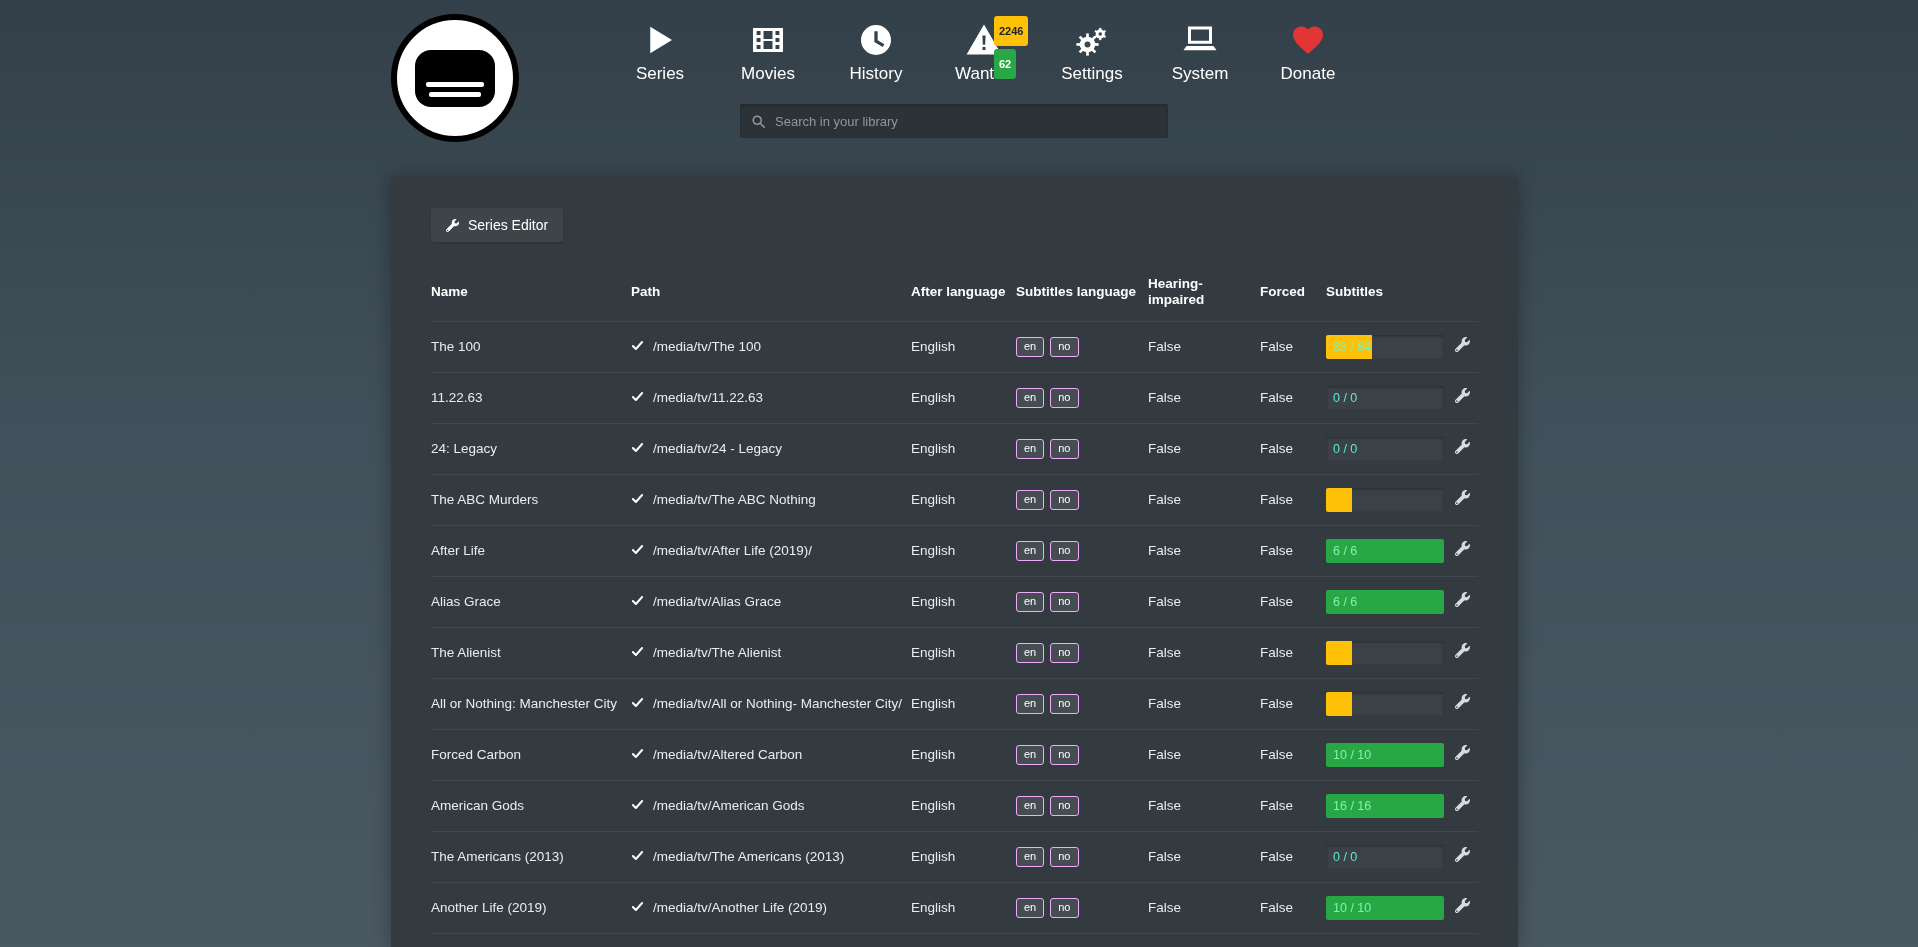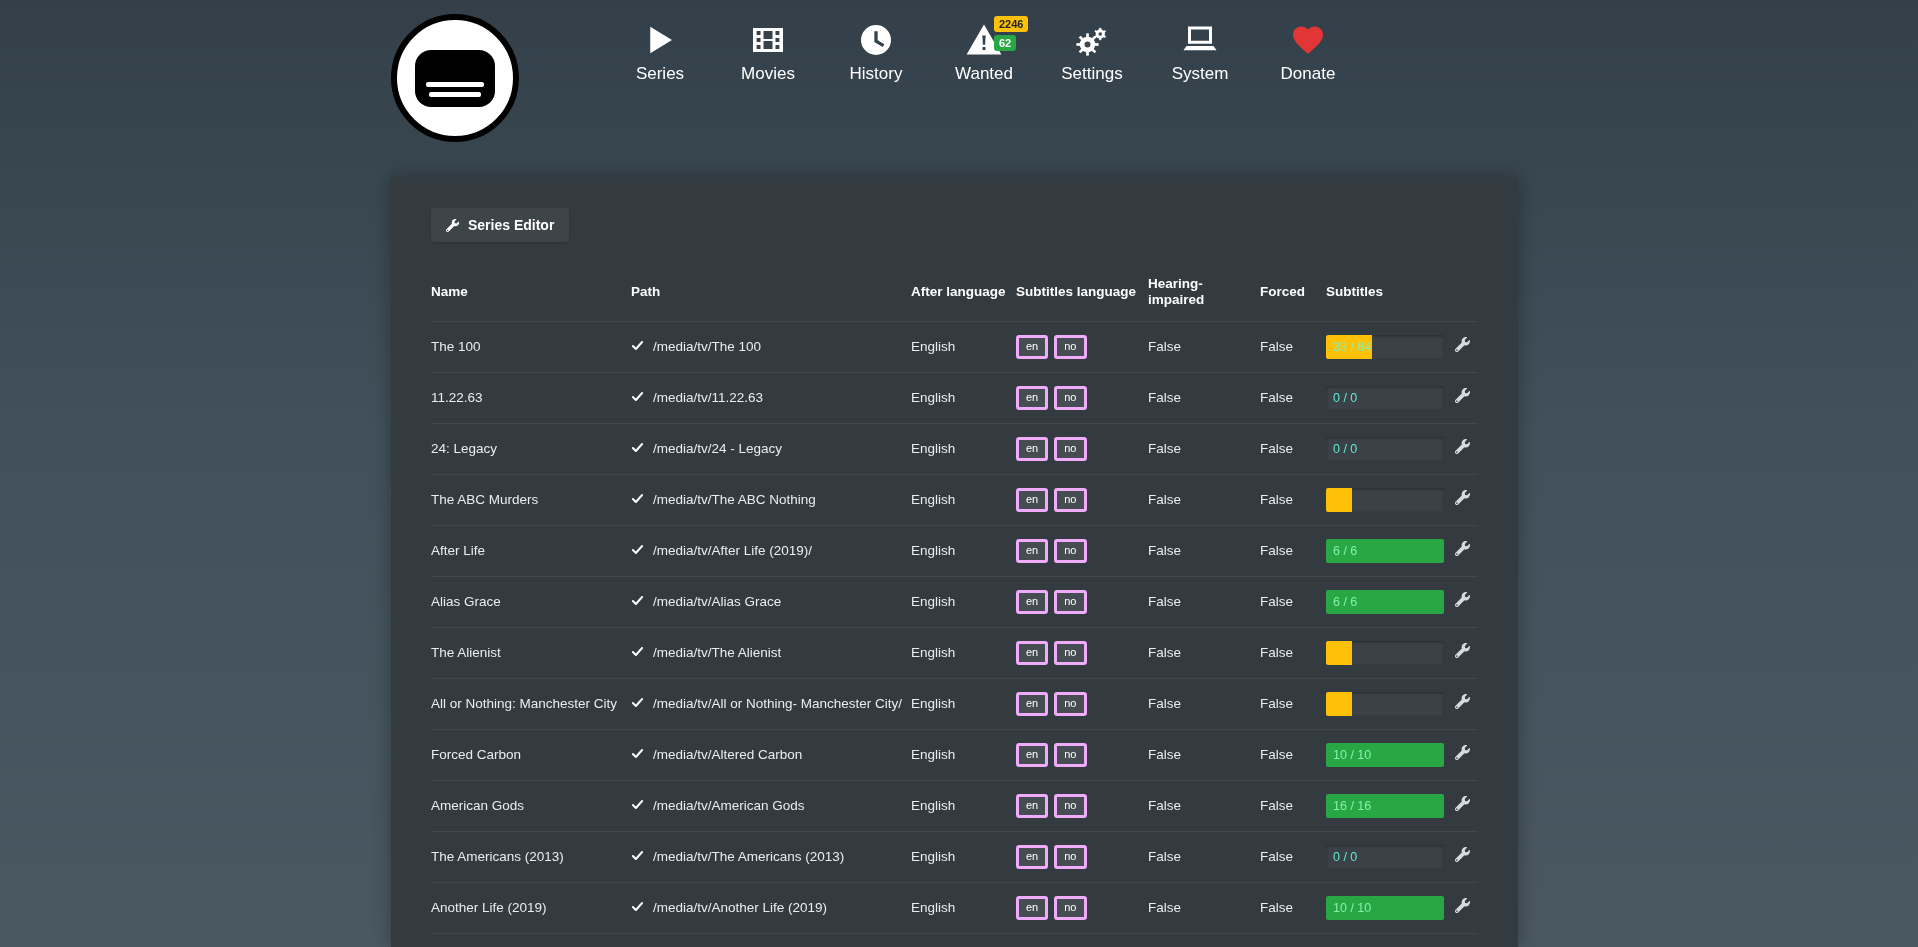--- a/index.html
+++ b/index.html
@@ -28,21 +28,21 @@
 
   .mainnav { position:absolute; left:606px; top:22px; display:flex; }
   .nav-item {
     width:108px; display:flex; flex-direction:column; align-items:center;
     color:#fff; text-decoration:none; position:relative; cursor:pointer;
   }
   .nav-icon { width:36px; height:36px; display:block; color:#fff; }
   .nav-icon svg { width:100%; height:100%; display:block; }
   .nav-label { margin-top:6px; font-size:17px; }
   .nav-badges { position:absolute; left:64px; top:-6px; display:flex; flex-direction:column; align-items:flex-start; }
-  .nav-badge { display:block; font-size:11px; font-weight:bold; padding:2px 5px; border-radius:3px; margin-bottom:3px; line-height:1.1; }
+  .nav-badge { display:block; font-size:11px; font-weight:bold; padding:9px 5px; border-radius:3px; margin-bottom:3px; line-height:1.1; }
   .nav-badge.warning { background:#ffc107; color:#212529; }
   .nav-badge.success { background:#28a745; color:#fff; }
 
   .search {
     position:absolute; left:740px; top:104px; width:428px; height:34px;
     background:#2b3338; border-radius:2px; display:flex; align-items:center;
     padding:0 11px; box-shadow:0 1px 3px rgba(0,0,0,.25) inset;
   }
   .search-icon { width:15px; height:15px; color:#8d979d; margin-right:9px; flex:0 0 auto; }
   .search-icon svg { width:100%; height:100%; display:block; }
@@ -57,42 +57,41 @@
     margin-left:391px; width:1127px; height:770px;
     background:#333b40; padding:31px 40px; overflow:hidden;
     box-shadow:0 0 18px rgba(0,0,0,.3);
   }
 
   .editor-btn {
     display:inline-flex; align-items:center; gap:9px;
     background:#3e4549; color:#fff; border:none; border-radius:3px;
     font-family:inherit; font-size:14px; padding:9px 15px; cursor:pointer;
     box-shadow:0 1px 2px rgba(0,0,0,.2);
-    font-weight:bold;
   }
   .editor-btn .btn-icon { width:13px; height:13px; display:block; color:#fff; }
   .editor-btn .btn-icon svg { width:100%; height:100%; display:block; }
 
   table.series-table {
     width:100%; margin-top:26px; border-collapse:collapse; table-layout:fixed;
     font-size:13.5px; color:#e9edef;
   }
   .series-table th {
     text-align:left; vertical-align:middle; font-weight:bold; color:#fff;
     padding:8px 8px 14px 0; line-height:1.15;
   }
   .series-table td {
     vertical-align:middle; padding:13px 8px 13px 0;
     border-top:1px solid rgba(255,255,255,.07); line-height:1.2;
   }
   .cell-name { cursor:pointer; }
   .cell-path .check-icon { display:inline-block; width:13px; height:13px; margin-right:9px; vertical-align:-1px; color:#fff; }
   .cell-path .check-icon svg { width:100%; height:100%; display:block; }
   .lang-badge {
-    display:inline-block; background:#454d52; border:3px solid #f0abfc;
+    display:inline-block; background:#454d52; border:1px solid #f0abfc;
     color:#fff; font-size:11px; padding:2px 7px; border-radius:3px;
     margin-right:6px; line-height:1.2;
   }
   .progress {
     position:relative; width:118px; height:24px; background:#3b4146;
     border-radius:2px; overflow:hidden;
     box-shadow:inset 0 1px 3px rgba(0,0,0,.35);
   }
   .progress-fill { position:absolute; left:0; top:0; bottom:0; width:0; }
   .progress-label {
@@ -202,20 +201,29 @@
         <span class="nav-icon">
           <svg viewBox="0 0 24 24" fill="#e23636">
             <path d="M12 21.35l-1.45-1.32C5.4 15.36 2 12.28 2 8.5 2 5.42 4.42 3 7.5 3c1.74 0 3.41.81 4.5 2.09C13.09 3.81 14.76 3 16.5 3 19.58 3 22 5.42 22 8.5c0 3.78-3.4 6.86-8.55 11.54L12 21.35z"></path>
           </svg>
         </span>
         <span class="nav-badges"></span>
         <span class="nav-label">Donate</span>
       </a>
     </nav>
 
+  <div class="search">
+    <span class="search-icon">
+      <svg viewBox="0 0 24 24" fill="none" stroke="currentColor" stroke-width="2.4" stroke-linecap="round">
+        <circle cx="10" cy="10" r="6.5"></circle>
+          <path d="M15.2 15.2L21 21"></path>
+      </svg>
+    </span>
+    <input type="text" placeholder="Search in your library" style="">
+  </div>
 </header>
 
 <main class="panel">
   <button class="editor-btn">
     <span class="btn-icon">
       <svg viewBox="0 0 512 512">
           <path fill="currentColor" d="M507.73 109.1c-2.24-9.03-13.54-12.09-20.12-5.51l-74.36 74.36-67.88-11.31-11.31-67.88 74.36-74.36c6.62-6.62 3.43-17.9-5.66-20.16-47.38-11.74-99.55.91-136.58 37.93-39.64 39.64-50.55 97.1-34.05 147.2L18.74 402.76c-24.99 24.99-24.99 65.51 0 90.5 24.99 24.99 65.51 24.99 90.5 0l213.21-213.21c50.12 16.71 107.47 5.68 147.37-34.22 37.07-37.07 49.7-89.32 37.91-136.73z"></path>
           <circle cx="64" cy="448" r="26" fill="#3e4549"></circle>
         </svg>
     </span>

